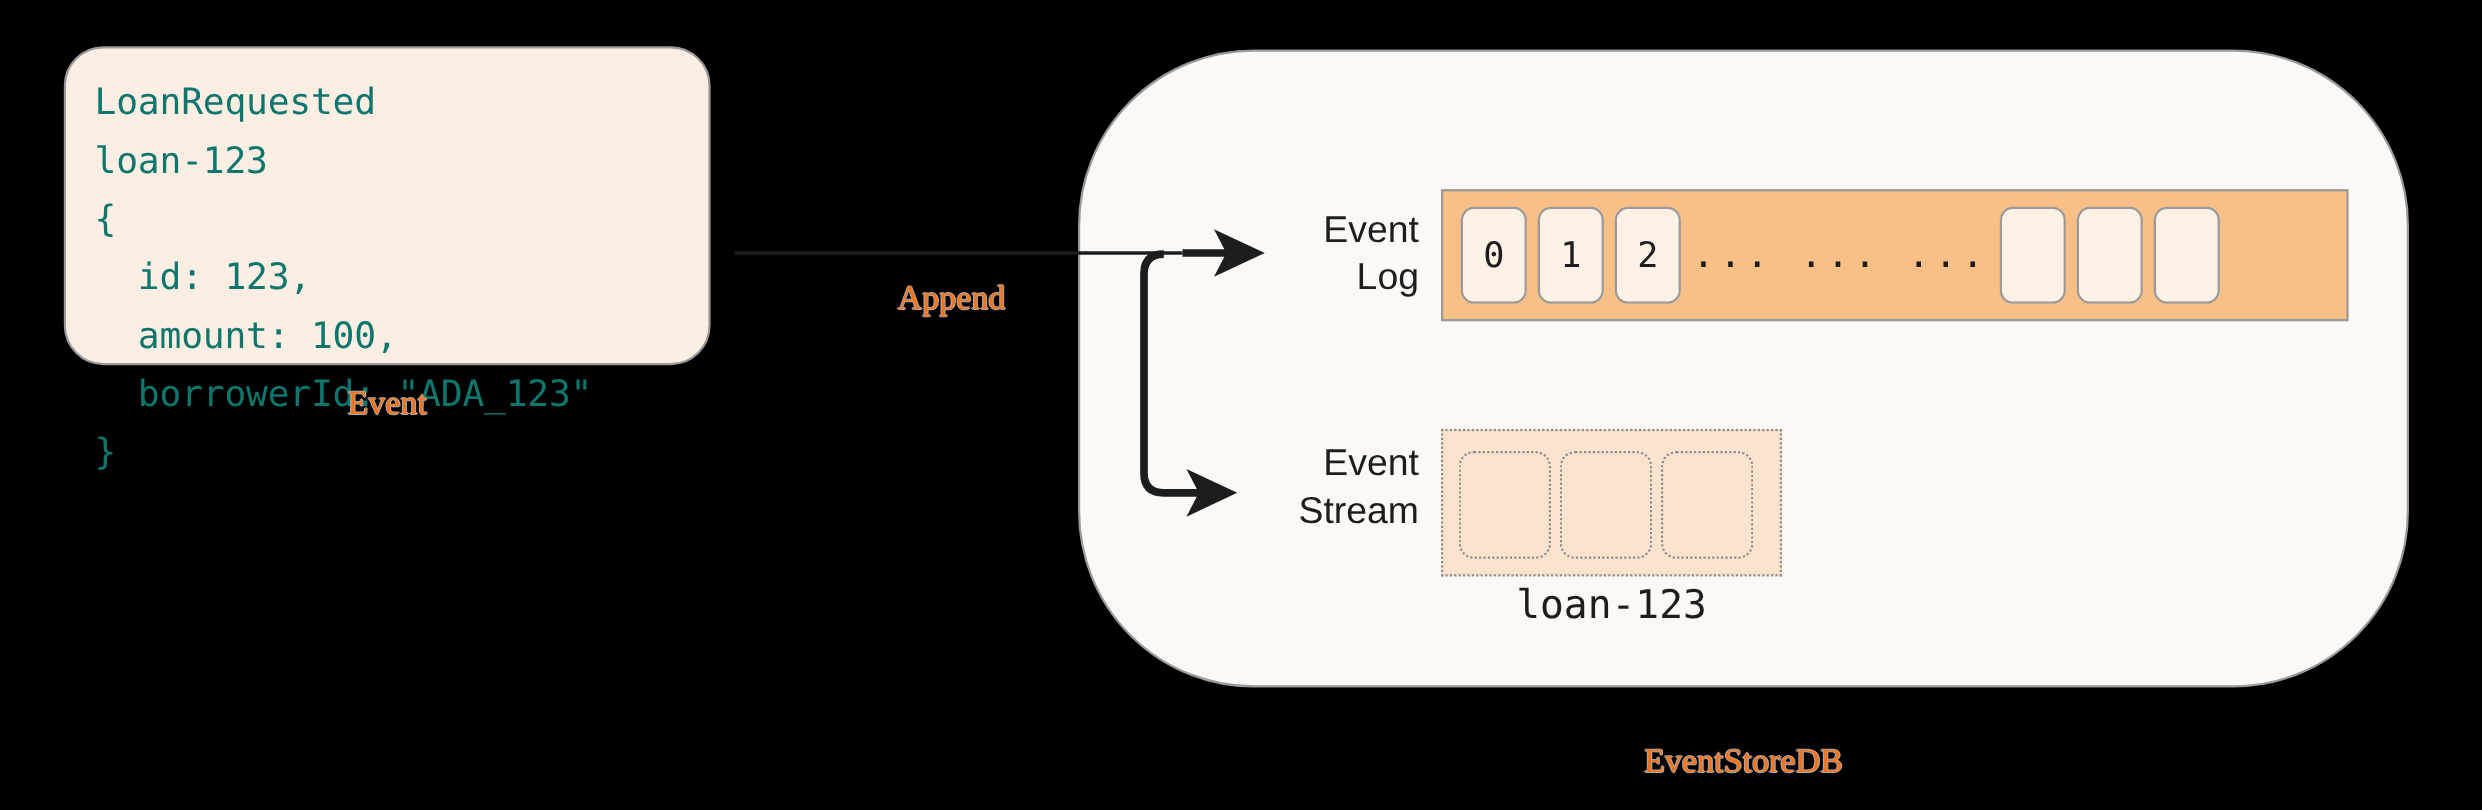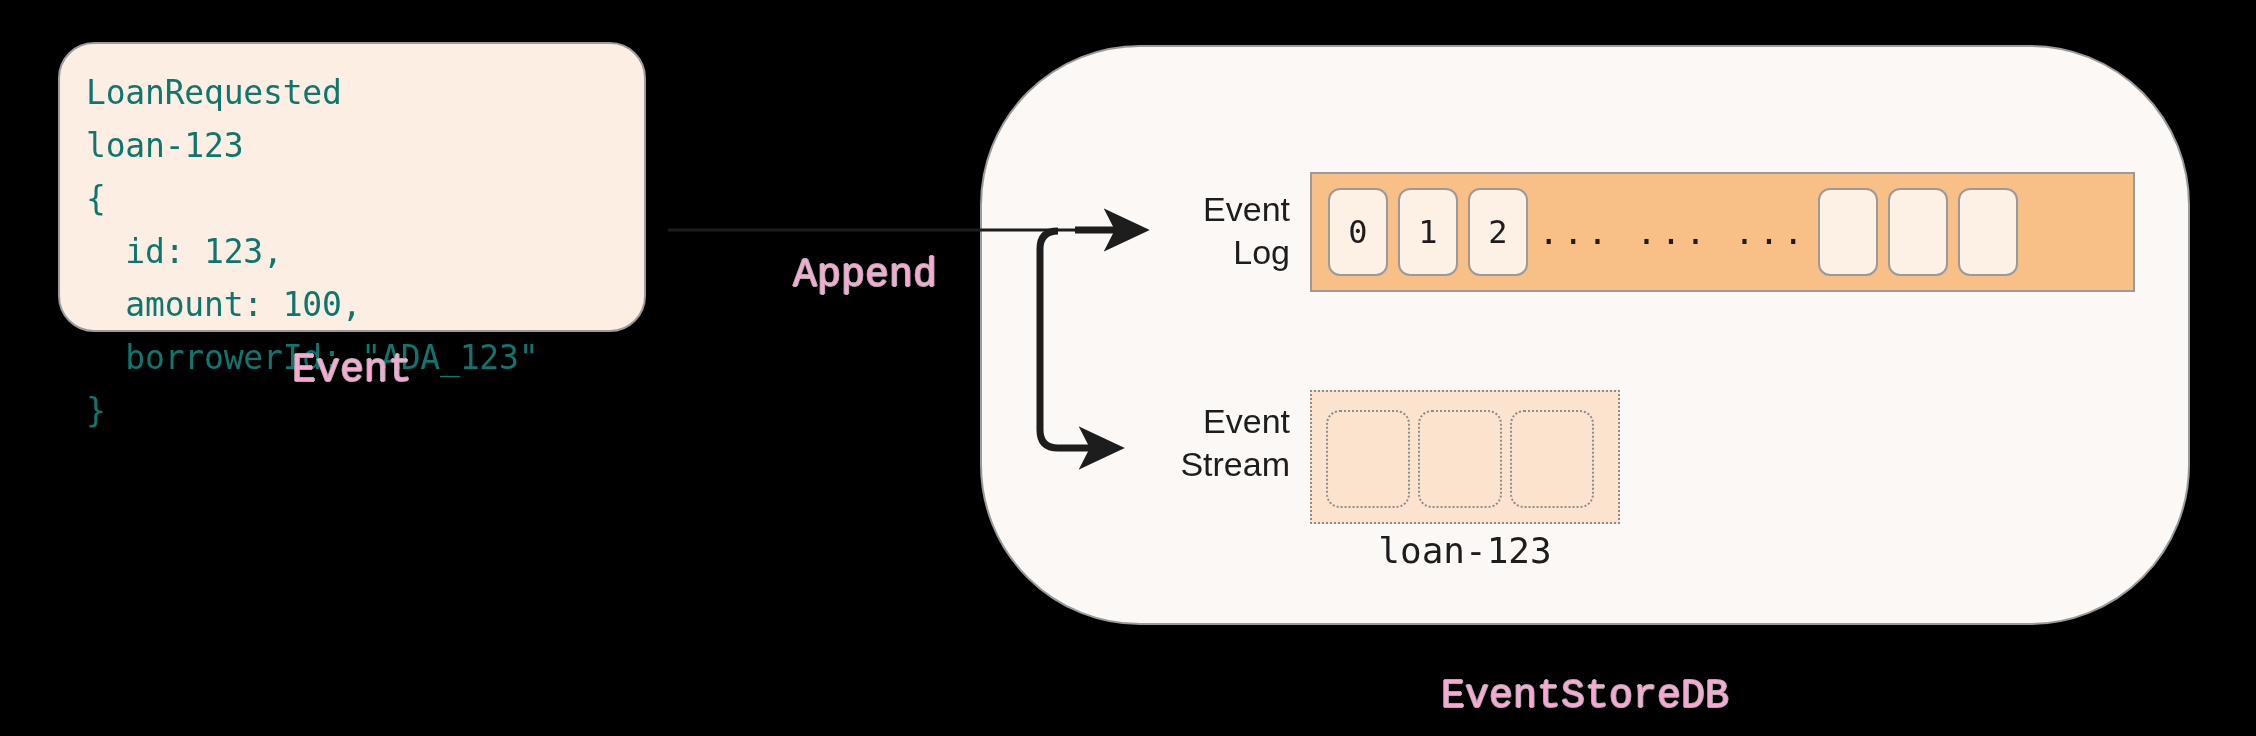--- a/index.html
+++ b/index.html
@@ -41,23 +41,23 @@
     font-size: 33px;
     line-height: 53px;
     color: #0f766e;
     white-space: pre;
     letter-spacing: -0.2px;
   }
 
   
   .caption {
     position: absolute;
-    font-family: Liberation Mono, monospace;
-    font-size: 40px;
-    color: #f9a8d4;
+    font-family: Liberation Serif, serif;
+    font-size: 31px;
+    color: #f97316;
     text-shadow:
        0 -1px 0 #a8a8a8,
        0  1px 0 #a8a8a8,
       -1px 0 0 #a8a8a8,
        1px 0 0 #a8a8a8;
     white-space: nowrap;
   }
   #event-caption {
     left: 58px;
     top: 348px;

